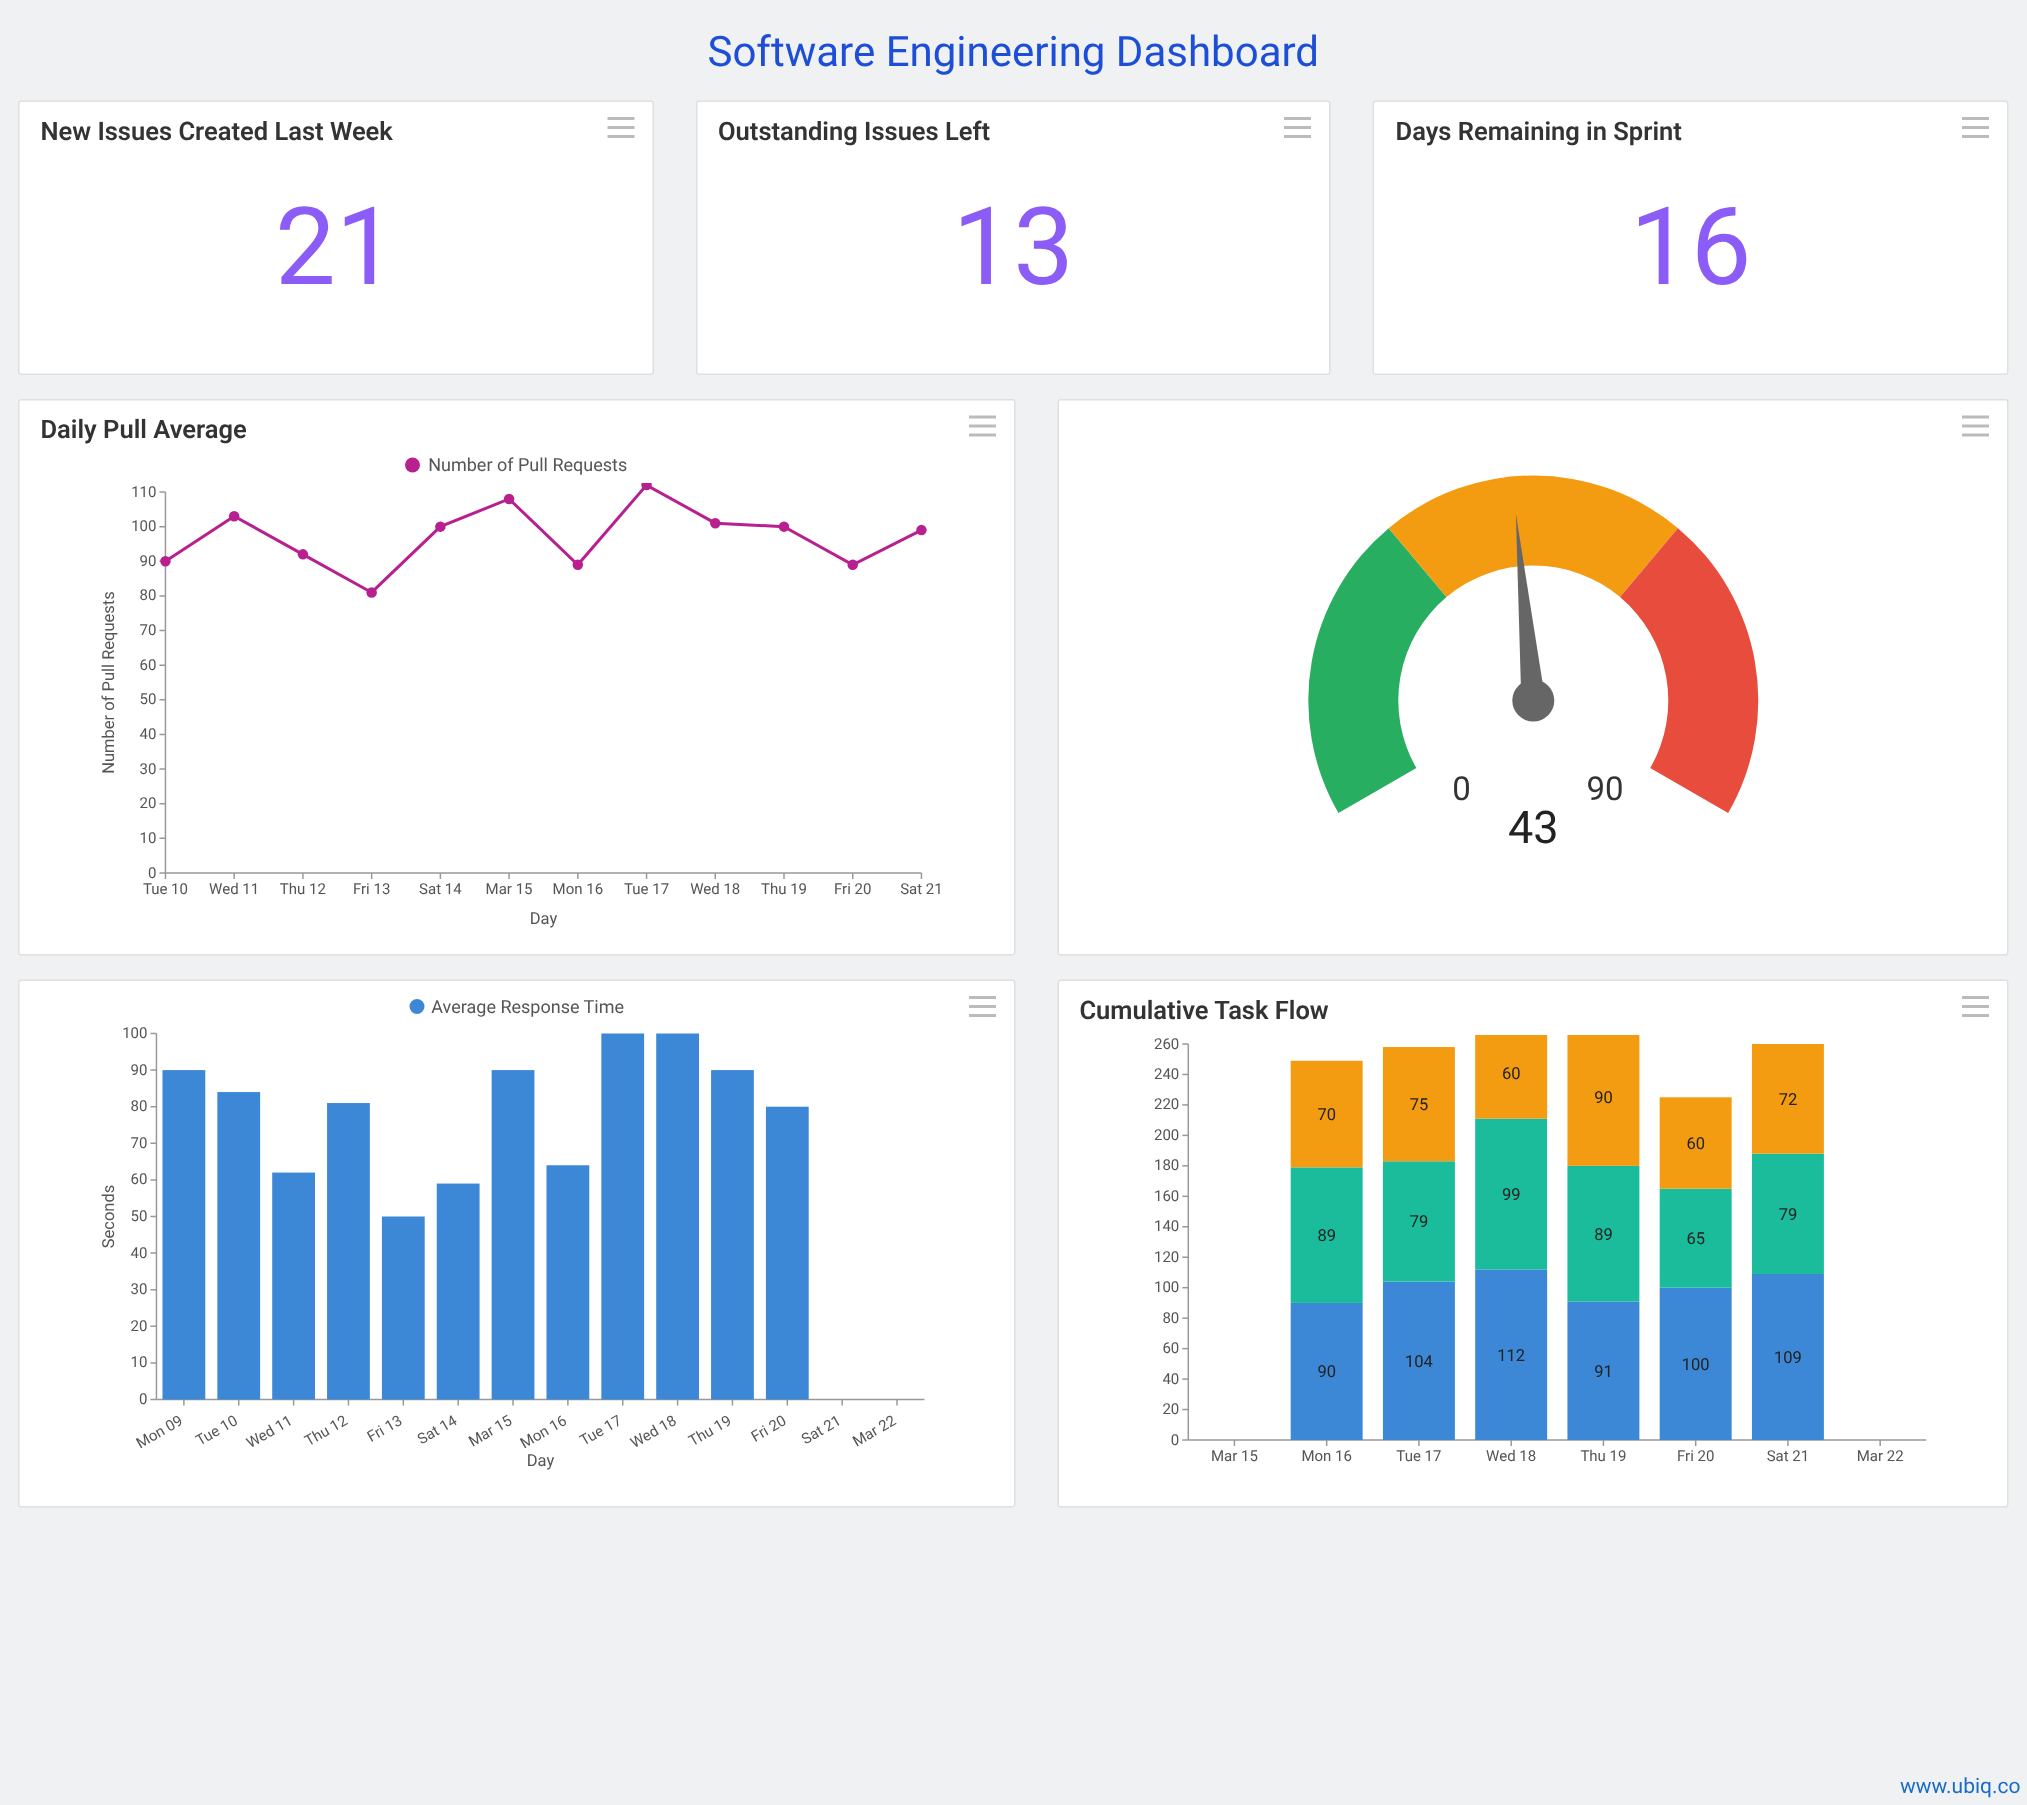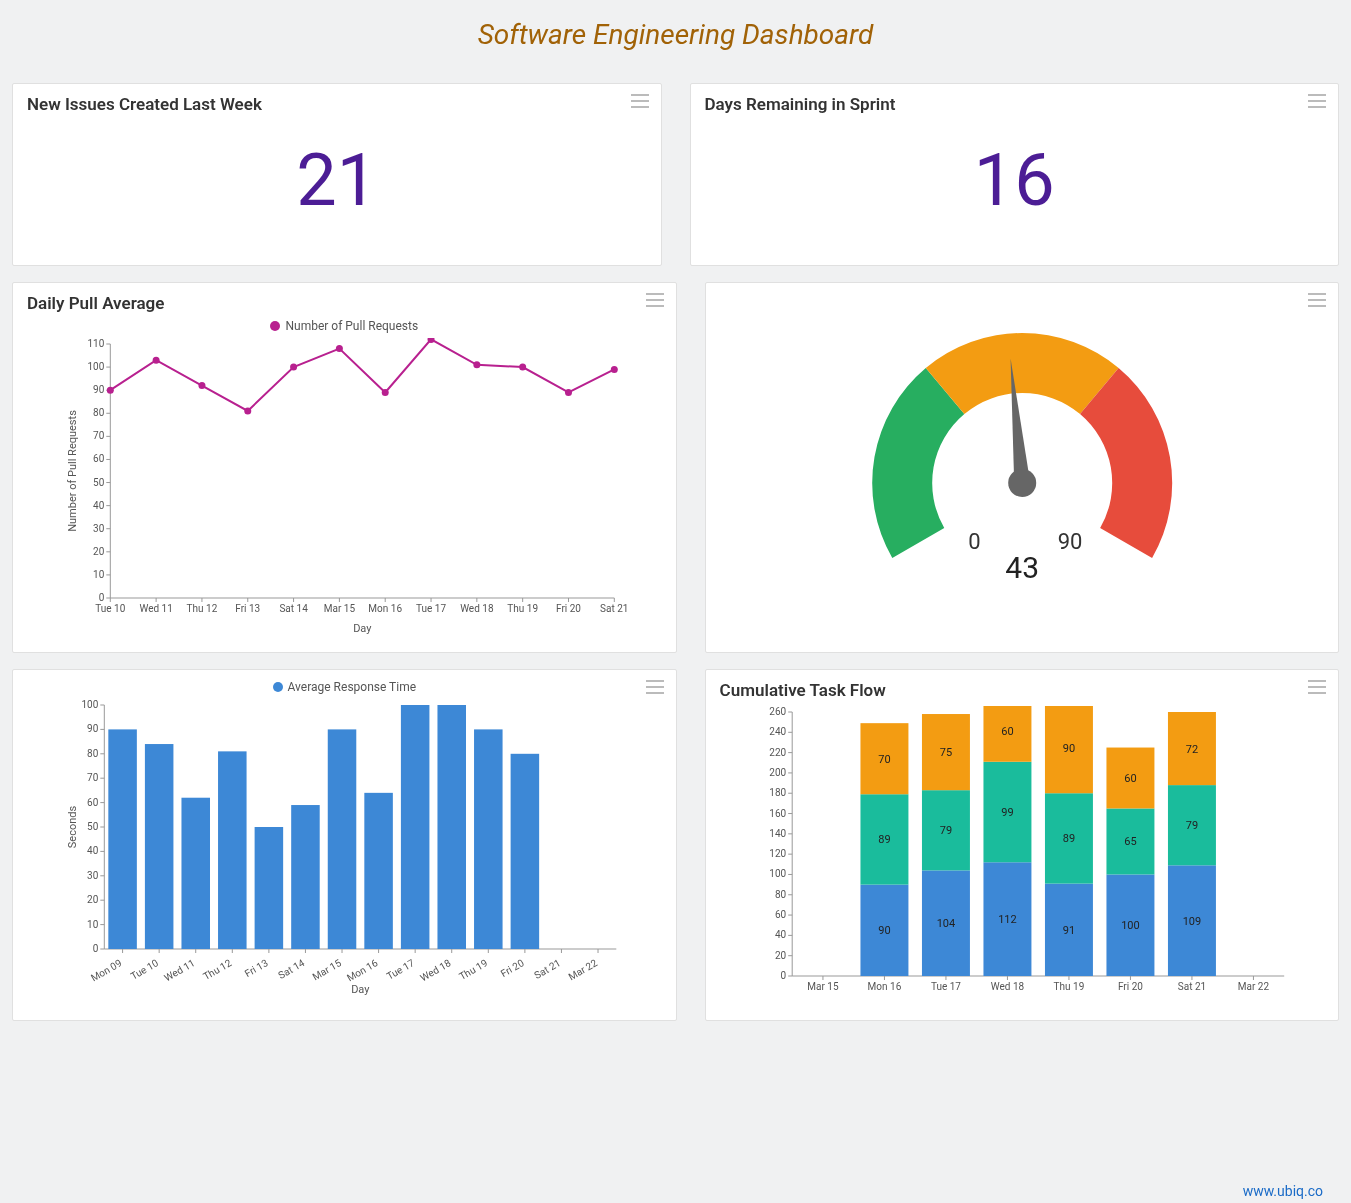--- a/index.html
+++ b/index.html
@@ -7,23 +7,22 @@
     margin: 0;
     padding: 12px;
     background: #f0f1f2;
     font-family: -apple-system, BlinkMacSystemFont, "Segoe UI", Roboto, Arial, sans-serif;
     color: #3a3f44;
   }
   .dash-title {
     text-align: center;
     font-size: 28px;
     font-weight: 400;
-    color: #a16207;
-    margin: 6px 0 32px 0;
-    font-style: italic;
+    color: #1d4ed8;
+    margin: 6px 0 16px 0;
   }
   .row { display: flex; gap: 28px; margin-bottom: 16px; }
   .card {
     background: #fff;
     border: 1px solid #e0e0e0;
     border-radius: 2px;
     padding: 10px 14px 14px 14px;
     position: relative;
     flex: 1;
   }
@@ -46,54 +45,63 @@
   }
   .menu-icon span {
     display: block;
     height: 2px;
     background: #bbb;
     width: 100%;
   }
   .kpi-value {
     font-size: 72px;
     font-weight: 400;
-    color: #4c1d95;
+    color: #8b5cf6;
     text-align: center;
     padding: 18px 0 28px 0;
   }
   .legend { text-align: center; font-size: 12px; color: #555; margin-bottom: 4px; }
   .legend-item { display: inline-flex; align-items: center; margin: 0 8px; }
   .legend-dot { width: 10px; height: 10px; border-radius: 50%; margin-right: 5px; display:inline-block;}
   svg { display: block; }
   .axis-label { font-size: 11px; fill: #555; }
   .tick-label { font-size: 10px; fill: #555; }
   .data-label { font-size: 11px; fill: #222; text-anchor: middle; }
   .footer-link {
     position: fixed;
     bottom: 4px;
-    right: 28px;
+    right: 4px;
     color: #1a6bc7;
     font-size: 14px;
     text-decoration: none;
   }
 </style>
 </head>
 <body>
 
 <h1 class="dash-title">Software Engineering Dashboard</h1>
 
 <div class="row">
   <div class="card">
     <div class="menu-icon">
         <span></span>
         <span></span>
         <span></span>
       </div>
     <div class="card-title">New Issues Created Last Week</div>
     <div class="kpi-value">21</div>
+  </div>
+  <div class="card">
+    <div class="menu-icon">
+        <span></span>
+        <span></span>
+        <span></span>
+      </div>
+    <div class="card-title">Outstanding Issues Left</div>
+    <div class="kpi-value">13</div>
   </div>
   <div class="card">
     <div class="menu-icon">
         <span></span>
         <span></span>
         <span></span>
       </div>
     <div class="card-title">Days Remaining in Sprint</div>
     <div class="kpi-value">16</div>
   </div>

